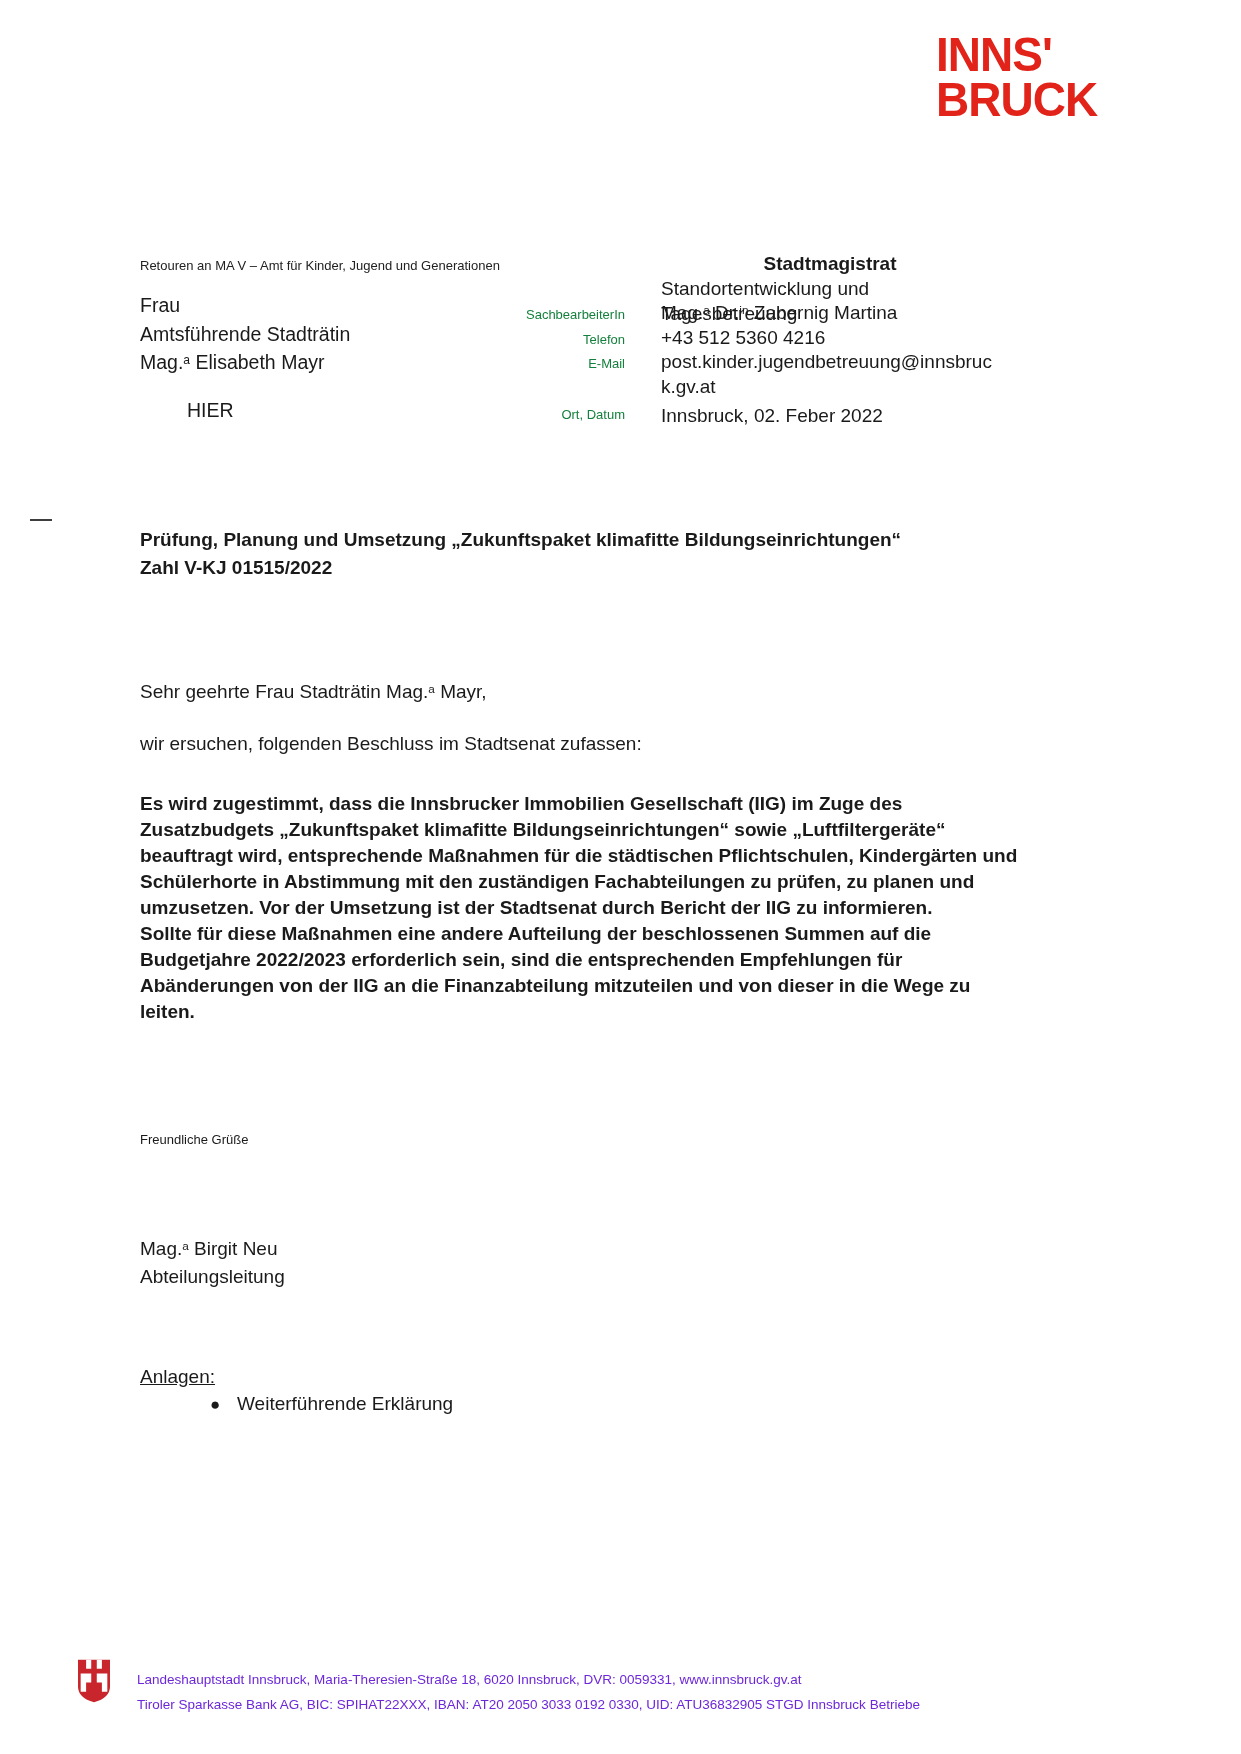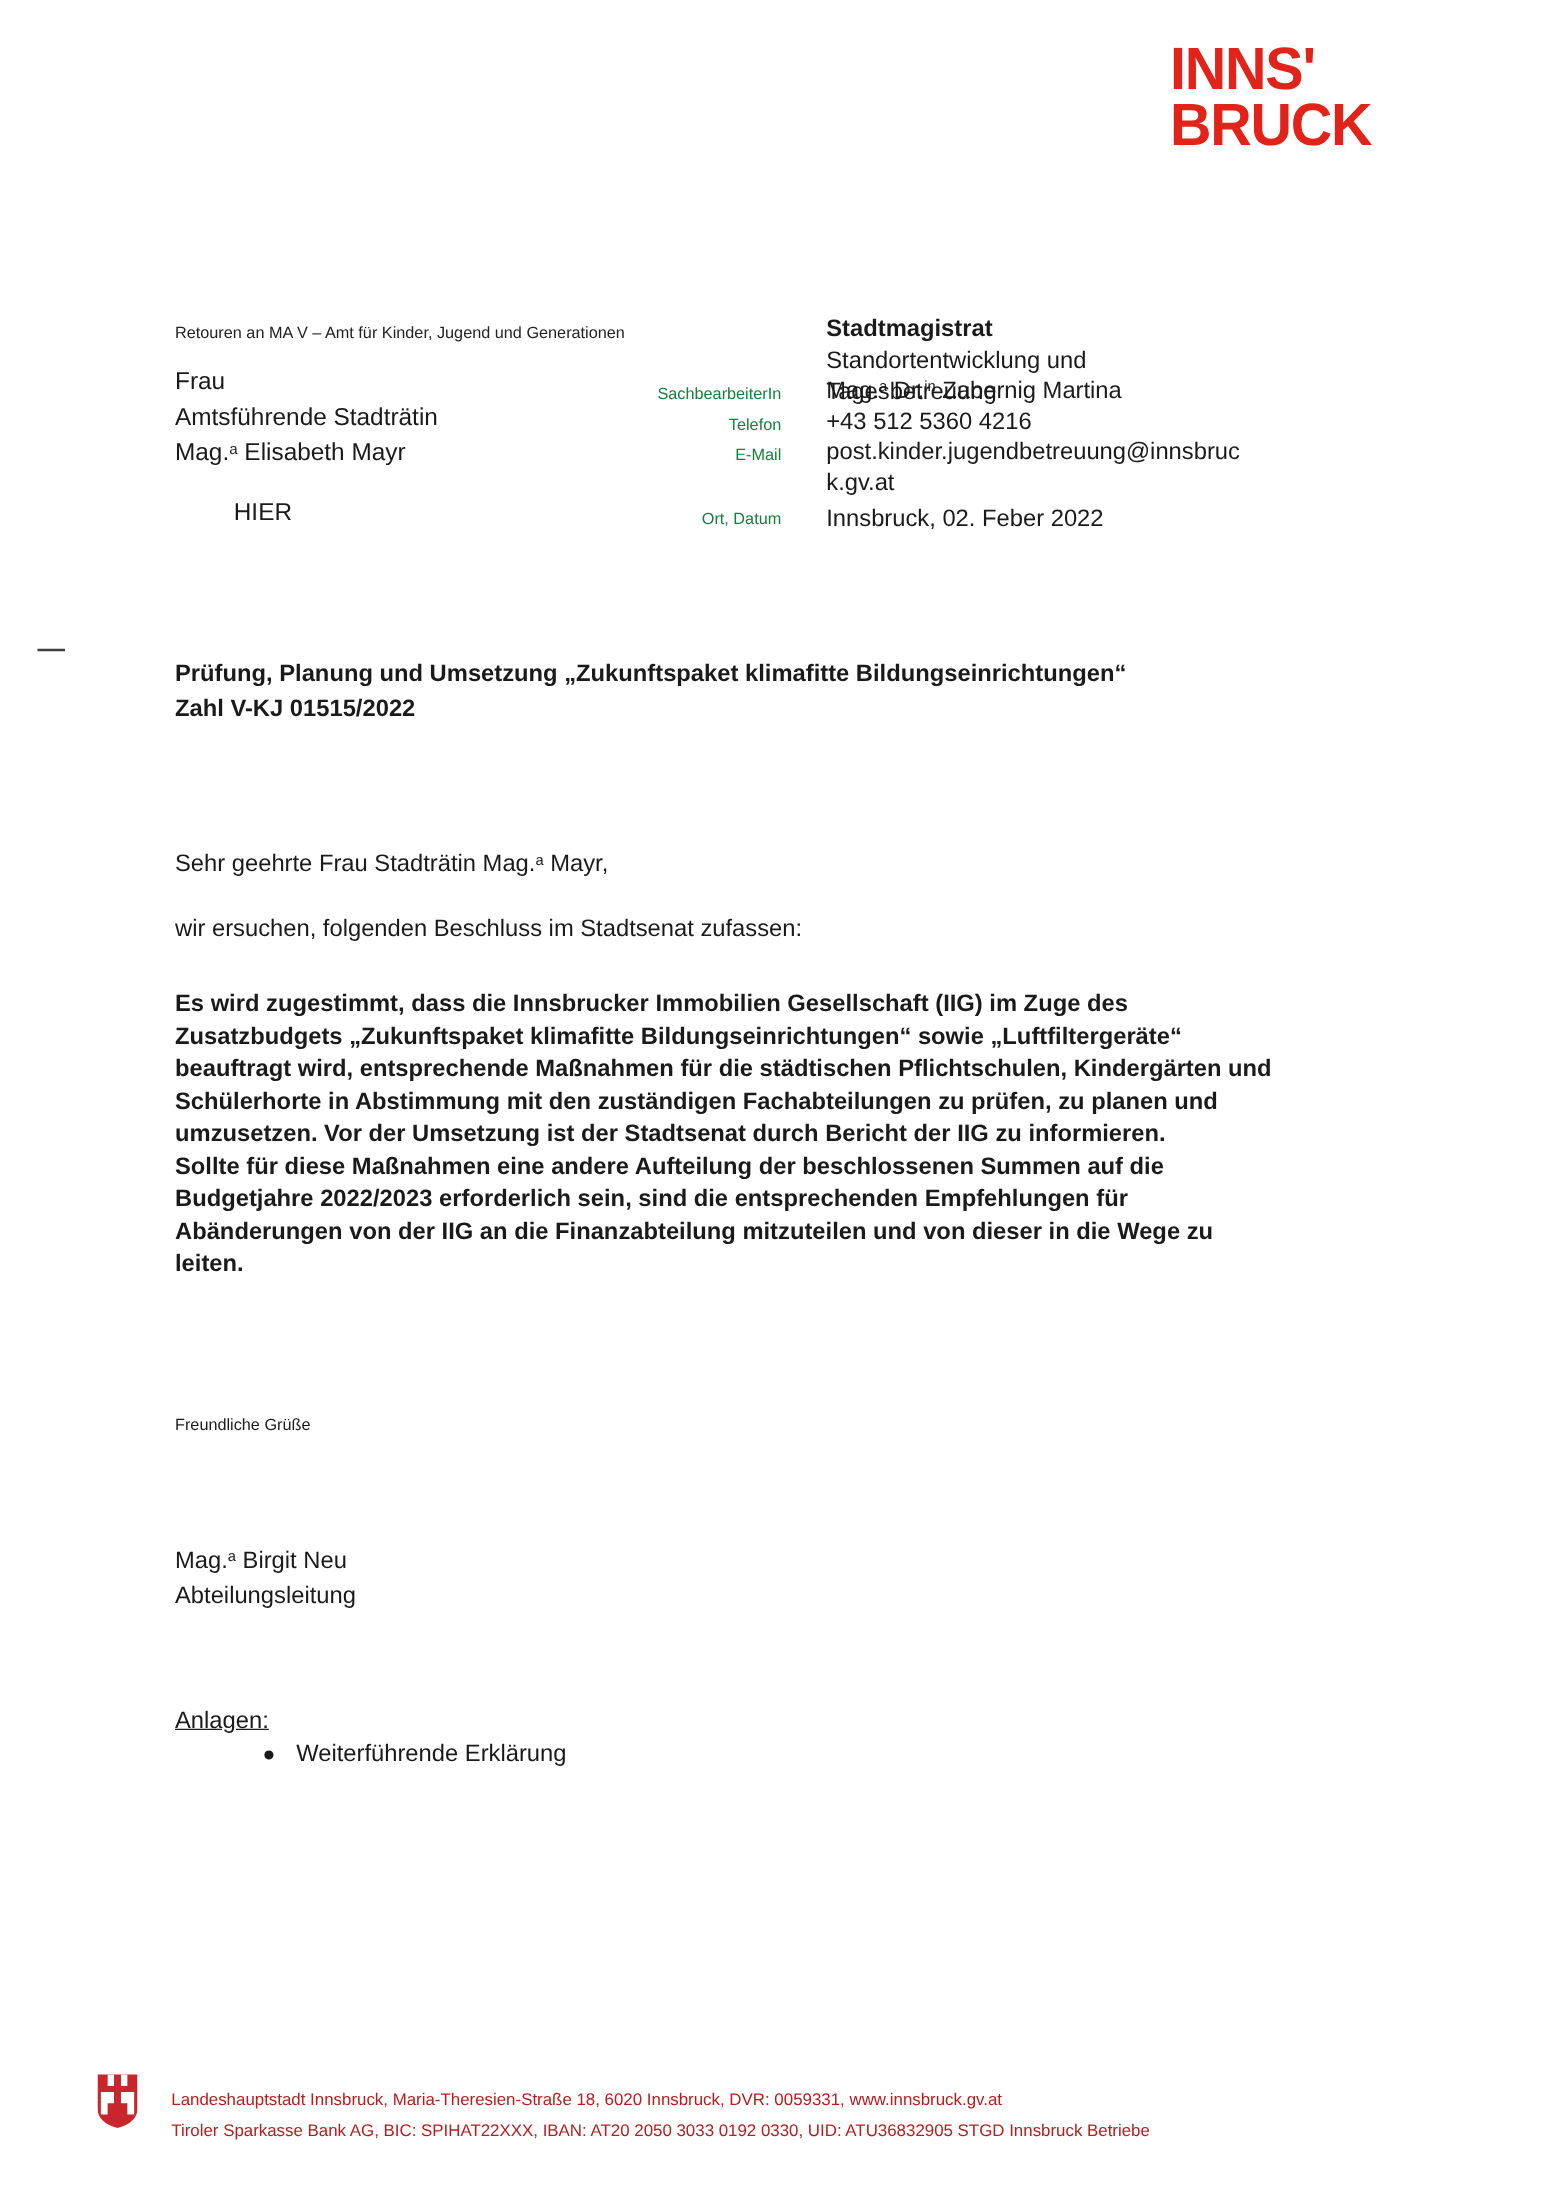--- a/index.html
+++ b/index.html
@@ -32,21 +32,21 @@
   
   .return-line { left: 140px; top: 258px; font-size: 13px; color: #222; }
 
   
   .recipient { left: 140px; top: 291px; font-size: 19.5px; line-height: 28.5px; }
   .hier { left: 140px; top: 399px; font-size: 19.5px; margin-left: 47px; }
 
   
   .c-label { position: absolute; left: 430px; width: 195px; text-align: right; font-size: 13px; color: #15803d; }
   .c-val { position: absolute; left: 661px; width: 338px; font-size: 19px; line-height: 24.5px; overflow-wrap: anywhere; }
-  .bold { font-weight: bold; }
+  .bold { font-weight: bold; text-align: center; }
 
   .sup { font-size: 0.62em; position: relative; top: -0.42em; }
 
   
   .fold-mark { left: 30px; top: 519px; width: 22px; height: 2px; background: #3d3d3d; }
 
   
   .subject { left: 140px; top: 526px; width: 900px; font-size: 19px; font-weight: bold; line-height: 28px; }
 
   
@@ -56,21 +56,21 @@
   .closing { left: 140px; top: 1132px; font-size: 13px; }
 
   .signature { left: 140px; top: 1236px; font-size: 19px; line-height: 26px; }
 
   
   .attachments-heading { left: 140px; top: 1366px; font-size: 19px; text-decoration: underline; }
   .attachment-item { left: 210px; top: 1393px; font-size: 19px; }
   .attachment-item .bullet { display: inline-block; width: 27px; font-size: 17px; }
 
   
-  .footer-text { left: 137px; top: 1667px; font-size: 13.5px; line-height: 25px; color: #b91c1c; }
+  .footer-text { left: 137px; top: 1667px; font-size: 13.5px; line-height: 25px; color: #6d28d9; }
   .coat-of-arms { left: 78px; top: 1659px; width: 32px; height: 44px; }
 </style>
 </head>
 <body>
 
 <div class="page">
 
   <div class="abs logo">
     <div>INNS'</div>
     <div>BRUCK</div>

